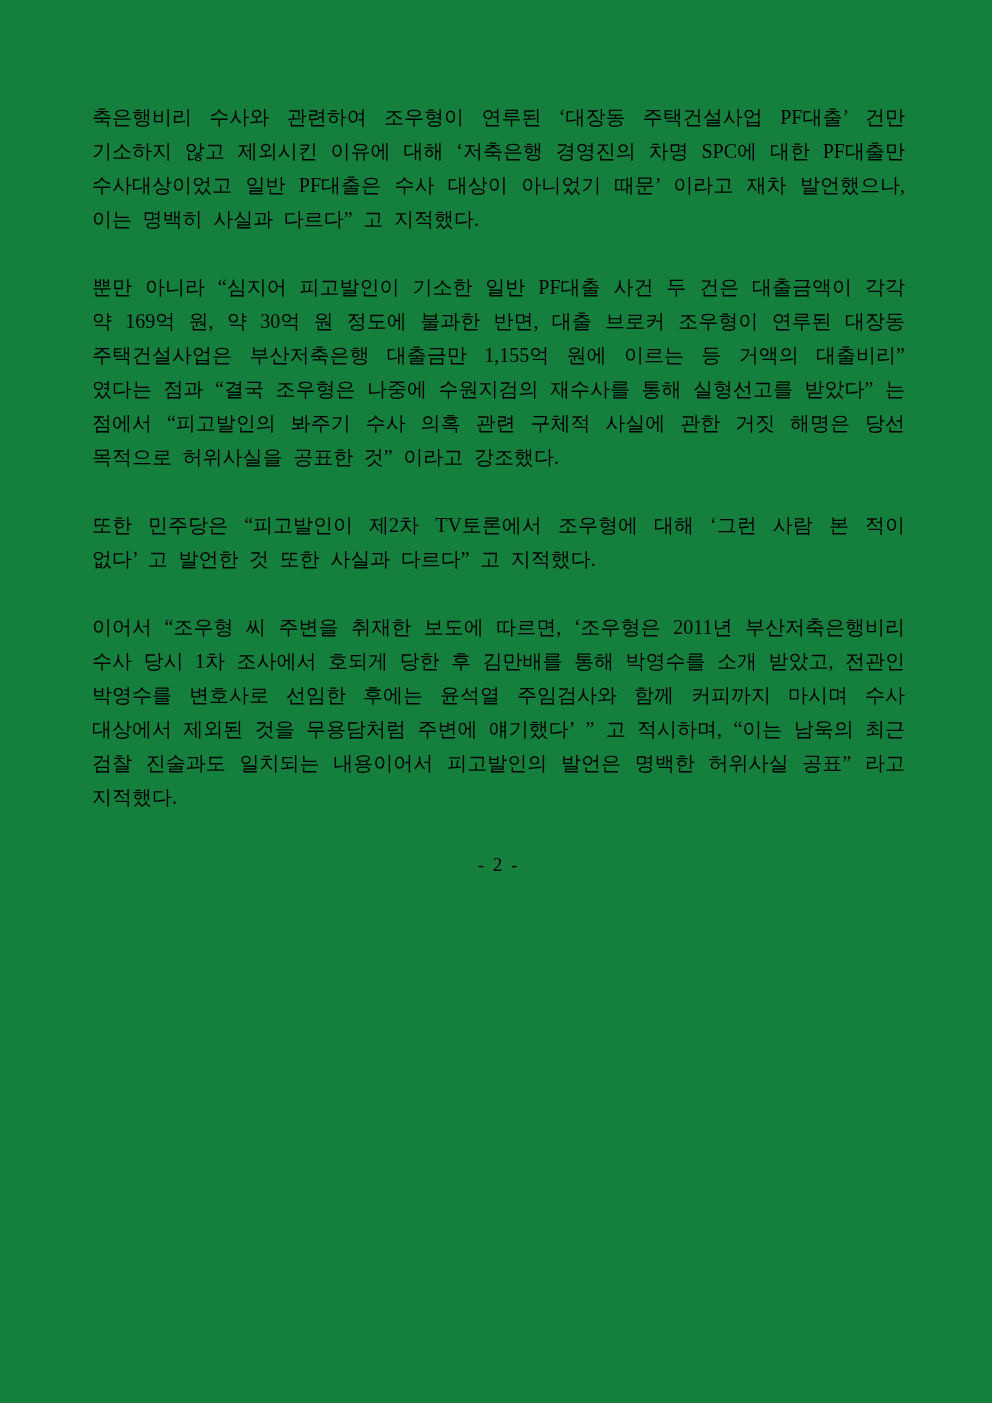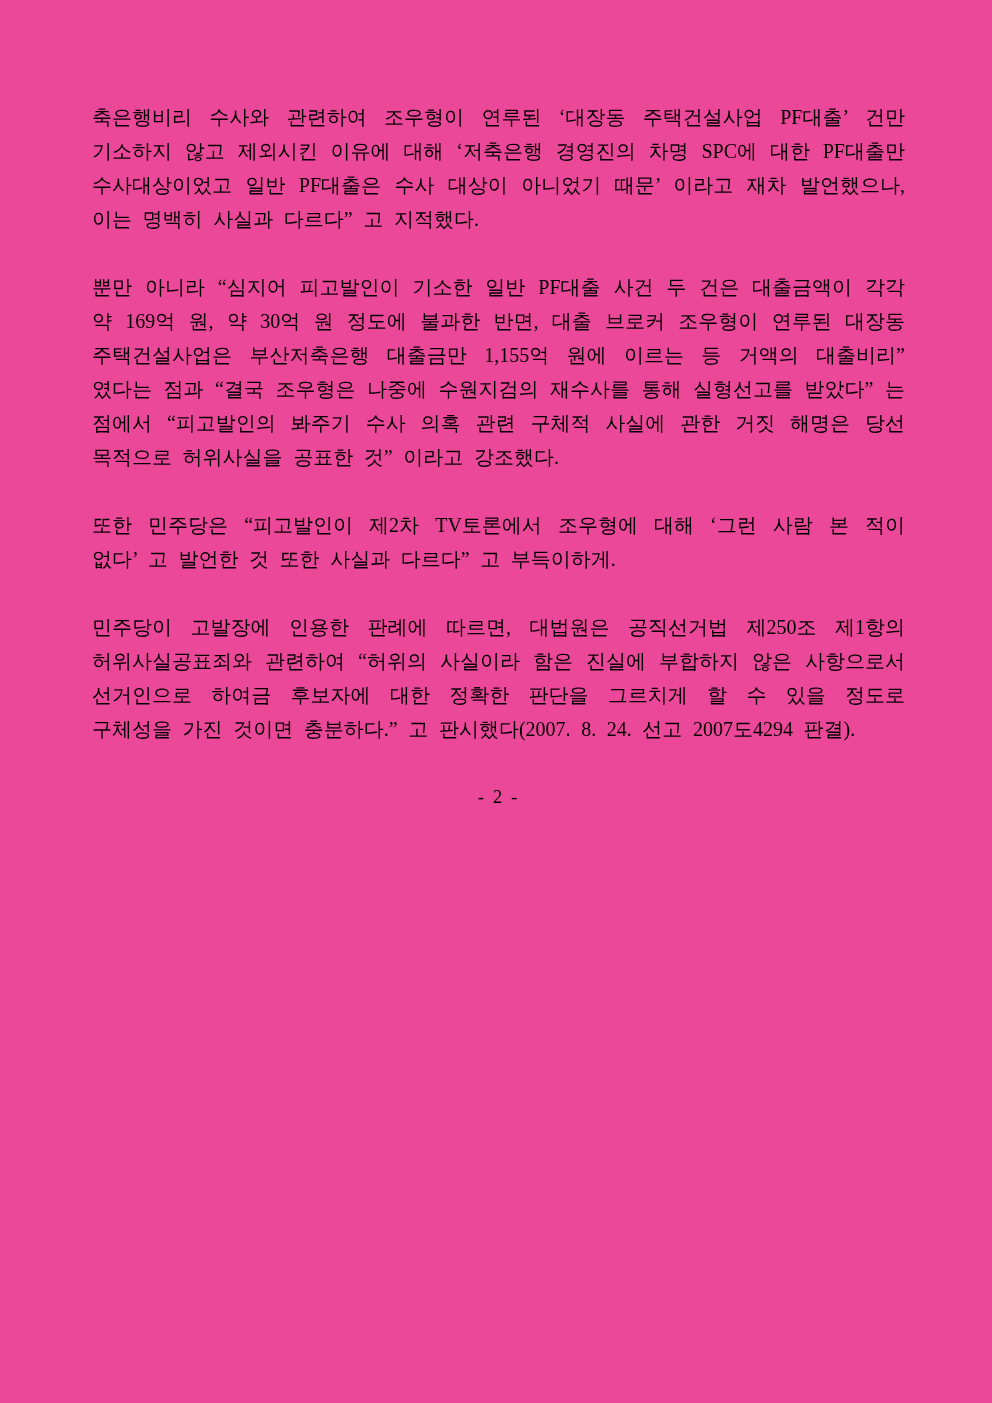--- a/index.html
+++ b/index.html
@@ -10,21 +10,21 @@
   body {
     width: 992px;
     min-height: 1403px;
     position: relative;
   }
   .page {
     box-sizing: border-box;
     width: 992px;
     min-height: 1403px;
     padding: 100px 87px 36px 92px;
-    background: #ec4899;
+    background: #15803d;
     font-family: "Liberation Serif", "DejaVu Serif", serif;
     font-size: 20px;
     line-height: 34px;
     color: #000000;
   }
   .para {
     margin: 0 0 34px 0;
     text-align: justify;
     word-spacing: 0.28em;
     word-break: keep-all;
@@ -36,16 +36,16 @@
     letter-spacing: 2px;
     color: #000000;
   }
 </style>
 </head>
 <body>
 
 <div class="page">
   <p class="para">축은행비리 수사와 관련하여 조우형이 연루된 ‘대장동 주택건설사업 PF대출’ 건만 기소하지 않고 제외시킨 이유에 대해 ‘저축은행 경영진의 차명 SPC에 대한 PF대출만 수사대상이었고 일반 PF대출은 수사 대상이 아니었기 때문’ 이라고 재차 발언했으나, 이는 명백히 사실과 다르다” 고 지적했다.</p>
   <p class="para">뿐만 아니라 “심지어 피고발인이 기소한 일반 PF대출 사건 두 건은 대출금액이 각각 약 169억 원, 약 30억 원 정도에 불과한 반면, 대출 브로커 조우형이 연루된 대장동 주택건설사업은 부산저축은행 대출금만 1,155억 원에 이르는 등 거액의 대출비리” 였다는 점과 “결국 조우형은 나중에 수원지검의 재수사를 통해 실형선고를 받았다” 는 점에서 “피고발인의 봐주기 수사 의혹 관련 구체적 사실에 관한 거짓 해명은 당선 목적으로 허위사실을 공표한 것” 이라고 강조했다.</p>
-  <p class="para">또한 민주당은 “피고발인이 제2차 TV토론에서 조우형에 대해 ‘그런 사람 본 적이 없다’ 고 발언한 것 또한 사실과 다르다” 고 부득이하게.</p>
-  <p class="para">민주당이 고발장에 인용한 판례에 따르면, 대법원은 공직선거법 제250조 제1항의 허위사실공표죄와 관련하여 “허위의 사실이라 함은 진실에 부합하지 않은 사항으로서 선거인으로 하여금 후보자에 대한 정확한 판단을 그르치게 할 수 있을 정도로 구체성을 가진 것이면 충분하다.” 고 판시했다(2007. 8. 24. 선고 2007도4294 판결).</p>
+  <p class="para">또한 민주당은 “피고발인이 제2차 TV토론에서 조우형에 대해 ‘그런 사람 본 적이 없다’ 고 발언한 것 또한 사실과 다르다” 고 지적했다.</p>
+  <p class="para">이어서 “조우형 씨 주변을 취재한 보도에 따르면, ‘조우형은 2011년 부산저축은행비리 수사 당시 1차 조사에서 호되게 당한 후 김만배를 통해 박영수를 소개 받았고, 전관인 박영수를 변호사로 선임한 후에는 윤석열 주임검사와 함께 커피까지 마시며 수사 대상에서 제외된 것을 무용담처럼 주변에 얘기했다’ ” 고 적시하며, “이는 남욱의 최근 검찰 진술과도 일치되는 내용이어서 피고발인의 발언은 명백한 허위사실 공표” 라고 지적했다.</p>
   <div class="page-number">- 2 -</div>
 </div>
 
 </body></html>

